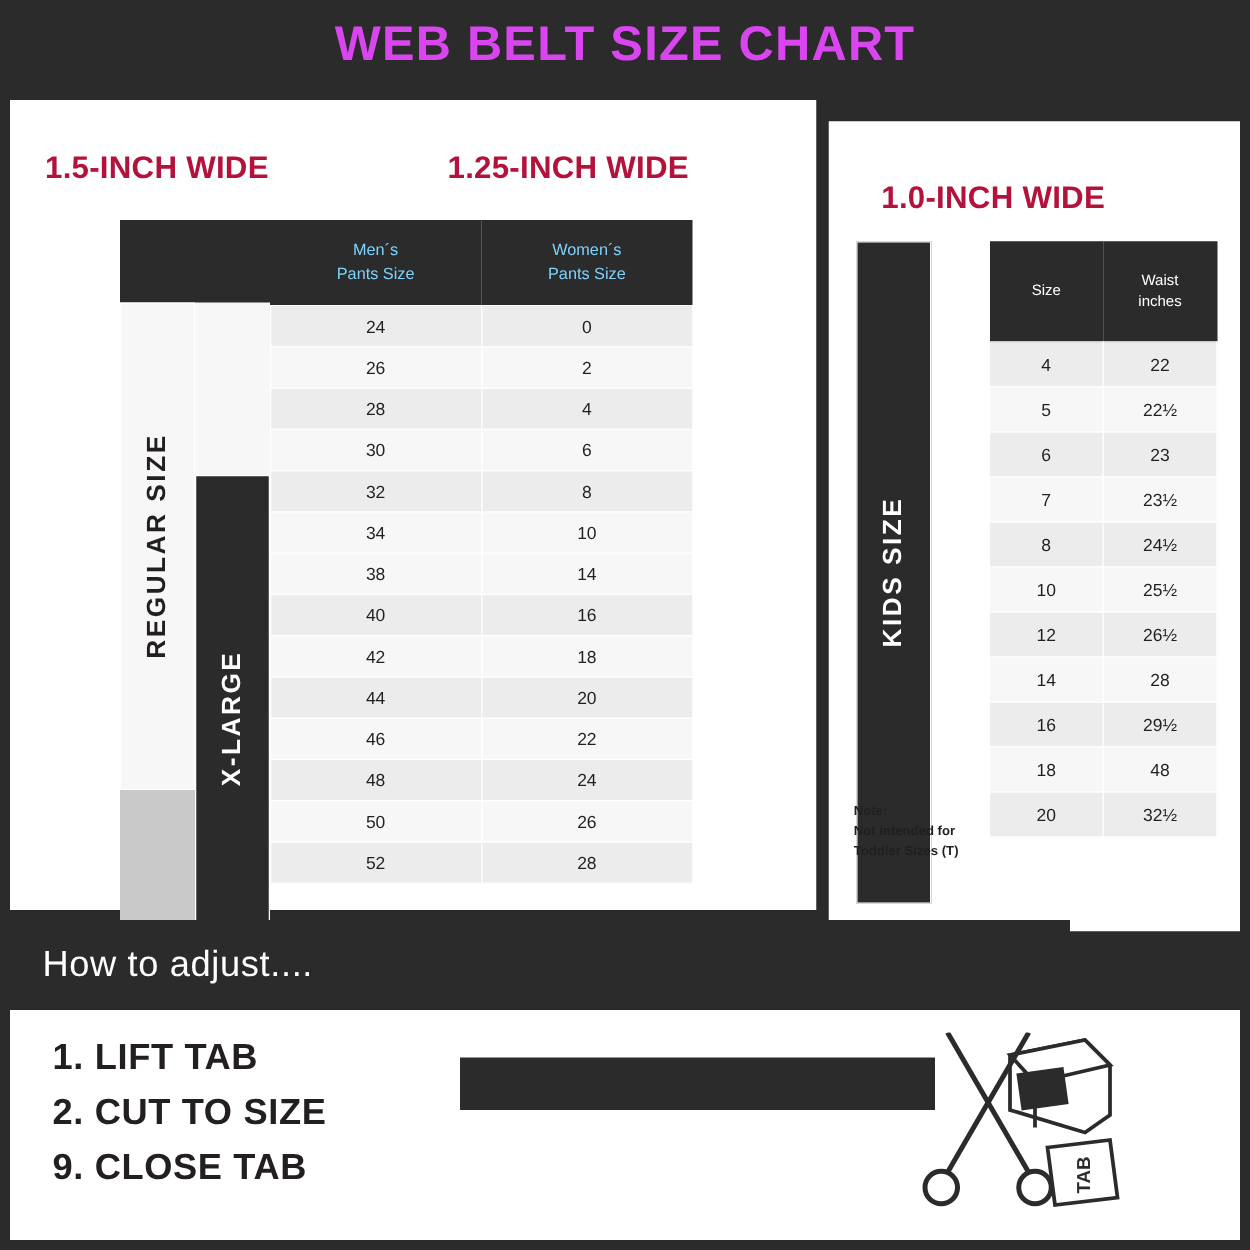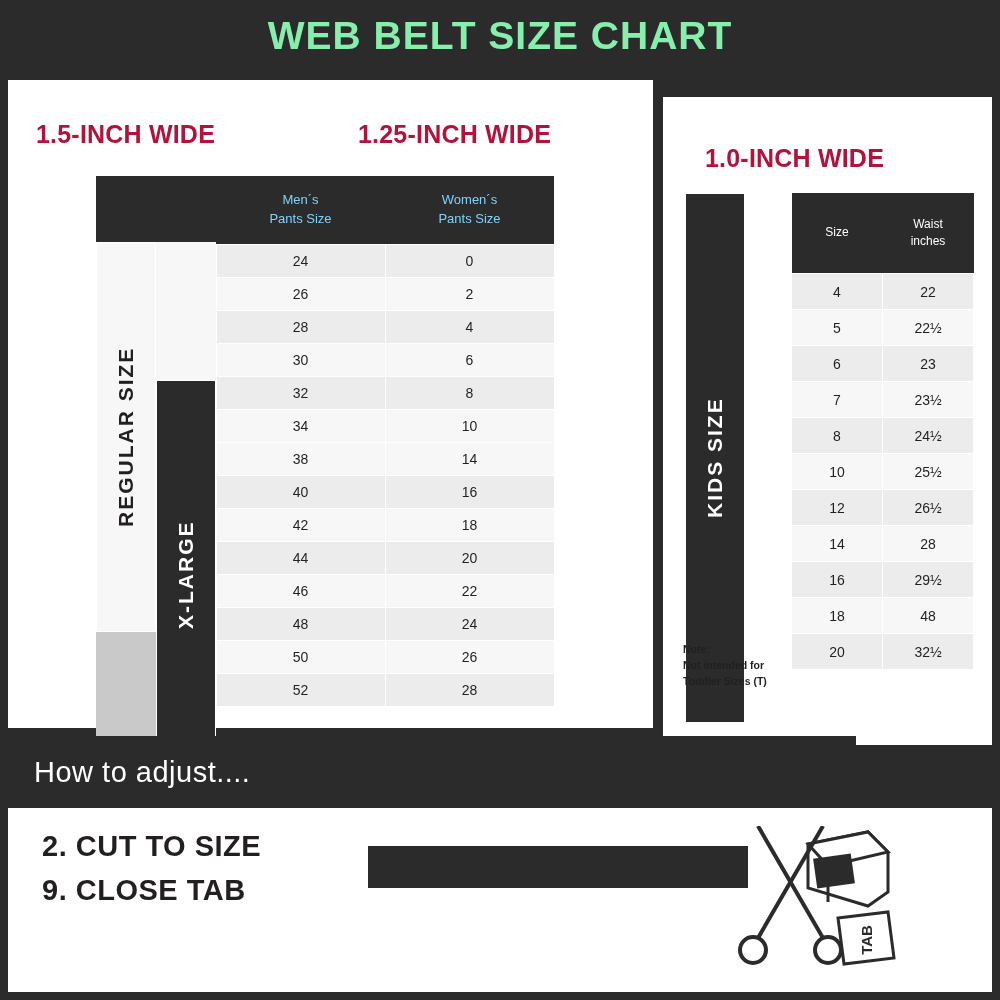--- a/index.html
+++ b/index.html
@@ -28,21 +28,21 @@
     position: absolute;
     left: 0; top: 0;
     width: 1000px;
     height: 72px;
     background: #2b2b2b;
     display: flex;
     align-items: center;
     justify-content: center;
   }
   .title-bar .title {
-    color: #86efac;
+    color: #d946ef;
     font-size: 39px;
     font-weight: bold;
     letter-spacing: 1px;
   }
 
   
   .panel {
     position: absolute;
     background: #ffffff;
     box-sizing: border-box;
@@ -454,20 +454,21 @@
       <div>Toddler Sizes (T)</div>
     </div>
   </div>
 
   <div class="howto-bar">
     <div class="howto-text">How to adjust....</div>
   </div>
 
   <div class="panel panel-bottom">
     <div class="steps" id="steps-list">
+        <div>1. LIFT TAB</div>
         <div>2. CUT TO SIZE</div>
         <div>9. CLOSE TAB</div>
       </div>
 
     <div class="belt-art">
       <svg viewBox="0 0 600 156" width="600" height="156" xmlns="http://www.w3.org/2000/svg">
 
         <rect x="0" y="20" width="380" height="42" fill="#2b2b2b"></rect>
 
         <g>

